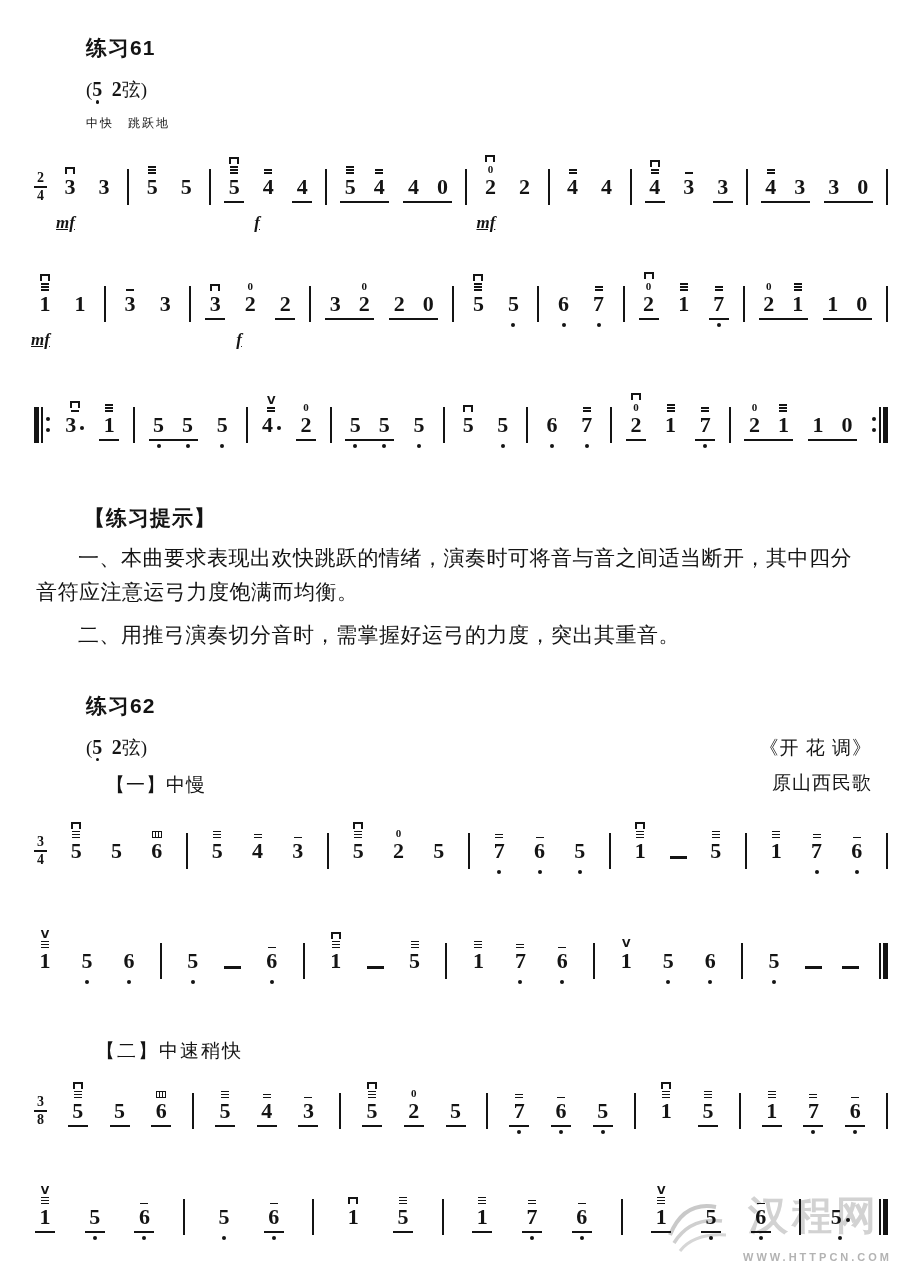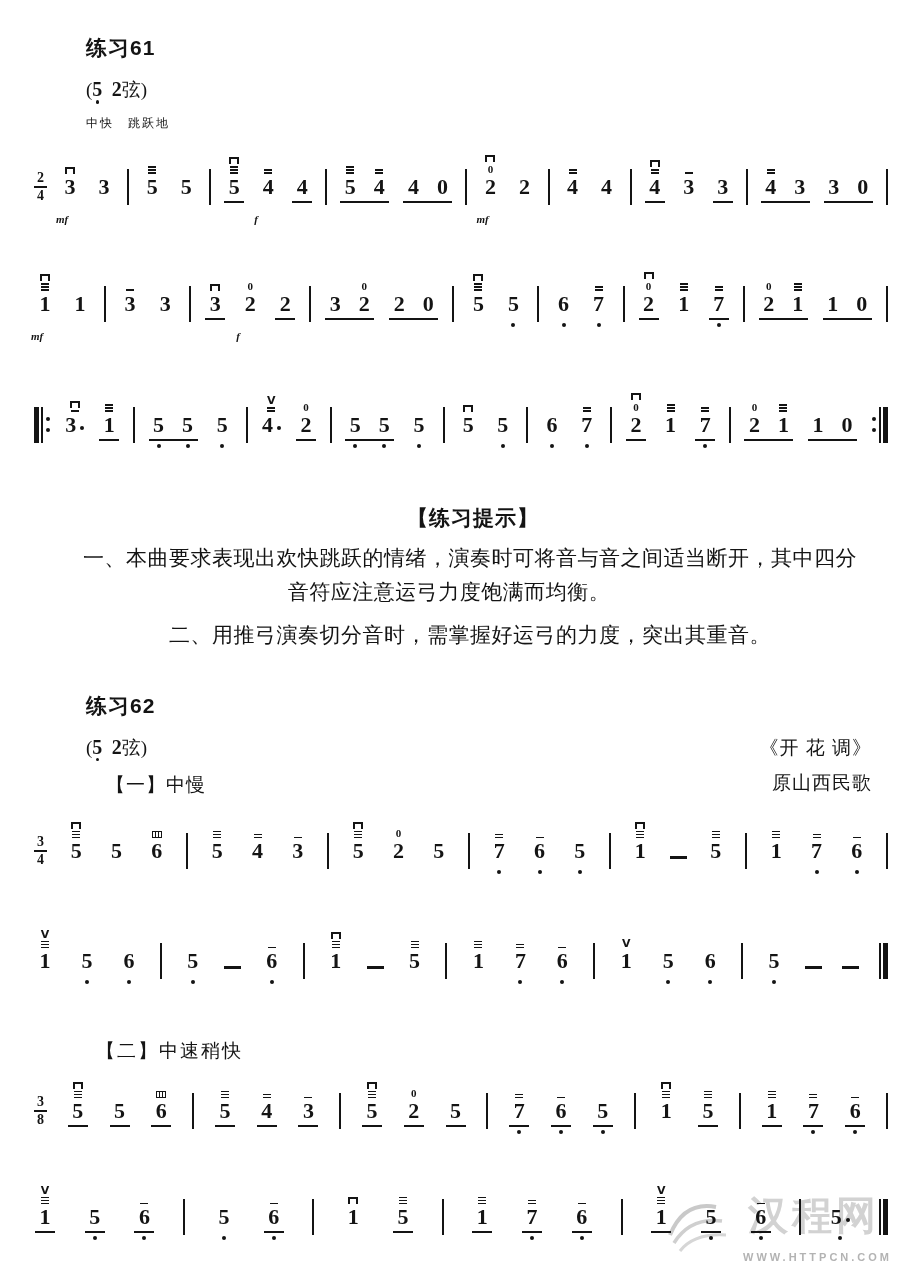--- a/index.html
+++ b/index.html
@@ -32,21 +32,21 @@
   .ncol{display:flex;flex-direction:column;align-items:center;min-width:22px;}
   .nab{height:24px;display:flex;flex-direction:column;align-items:center;justify-content:flex-end;gap:2px;}
   .nnum{height:26px;line-height:26px;font-family:"Liberation Serif",serif;
         font-weight:bold;font-size:22px;text-align:center;}
   .adot{display:inline-block;width:4px;height:4px;border-radius:50%;background:#141414;
         margin-left:4px;vertical-align:2px;}
   .nbe{height:12px;display:flex;justify-content:center;}
   .lodot{display:block;width:4px;height:4px;border-radius:50%;background:#141414;margin-top:6px;}
   .gul{position:absolute;left:1px;right:1px;top:51px;height:2px;background:#141414;}
   .dyn{position:absolute;left:-3px;top:63px;font-family:"Liberation Serif",serif;
-       font-style:italic;font-weight:bold;font-size:11px;}
+       font-style:italic;font-weight:bold;font-size:17px;text-decoration:underline;}
   .bowdown{display:block;width:10px;height:7px;border:2px solid #141414;border-bottom:none;box-sizing:border-box;}
   .bowup{display:block;font-size:11px;font-weight:bold;line-height:8px;font-family:"DejaVu Sans",sans-serif;}
   .fing{display:flex;flex-direction:column;align-items:center;gap:1.5px;}
   .fbar{display:block;width:8px;height:1.5px;background:#141414;}
   .fzero{font-size:11px;font-weight:bold;line-height:10px;font-family:"Liberation Serif",serif;}
   .fbox{display:block;width:10px;height:7px;border:1.5px solid #141414;box-sizing:border-box;position:relative;}
   .fbox::before,.fbox::after{content:"";position:absolute;top:0;bottom:0;width:1px;background:#141414;}
   .fbox::before{left:2px;}.fbox::after{right:2px;}
 
   .bar{display:flex;gap:2px;margin-top:19px;height:36px;}
@@ -922,21 +922,21 @@
       <div class="bar b-re">
         <span class="rdots">
           <s></s>
           <s></s>
         </span>
         <i class="t1"></i>
         <i class="t2"></i>
       </div>
     </div>
 
-  <div class="tips" style="margin-top:32px;text-align:center;">
+  <div class="tips" style="margin-top:32px;">
     <div class="tips-h">【练习提示】</div>
     <p>一、本曲要求表现出欢快跳跃的情绪，演奏时可将音与音之间适当断开，其中四分音符应注意运弓力度饱满而均衡。</p>
     <p>二、用推弓演奏切分音时，需掌握好运弓的力度，突出其重音。</p>
   </div>
 
   <div class="exheader" style="padding-top:40px;">
     <div class="extitle">练习62</div>
     <div class="tuning"><span>(</span><b class="udot">5</b>&nbsp;&nbsp;<b>2</b><span>弦)</span></div>
     <div class="seclabel">【一】中慢</div>
     <div class="meta" style="top:78px;">

